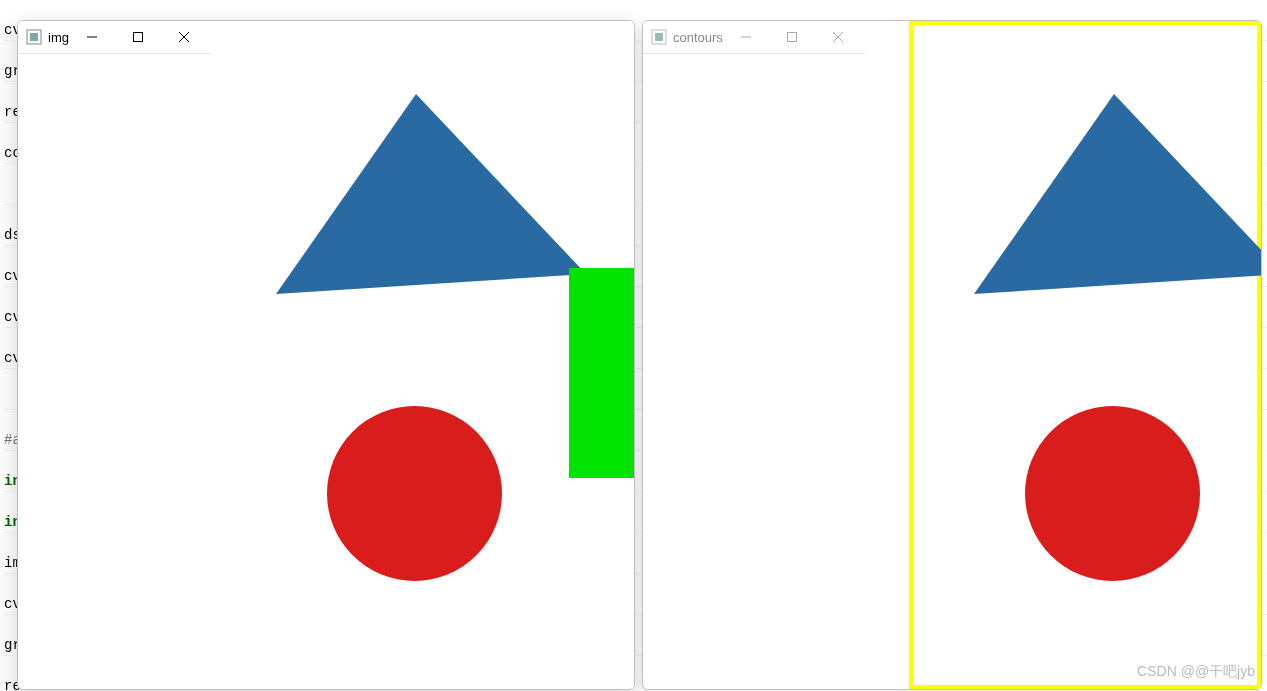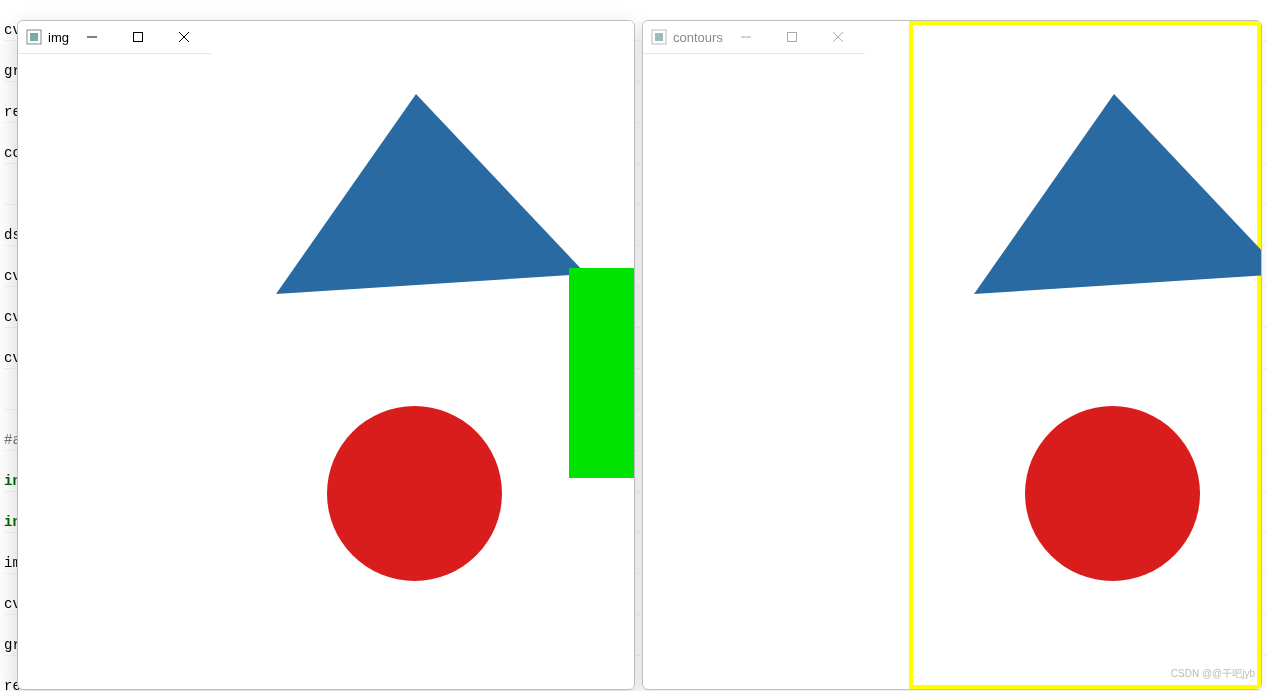--- a/index.html
+++ b/index.html
@@ -95,21 +95,21 @@
   .shape {
     position: absolute;
   }
   .triangle svg { display: block; }
   .square { background: #00e200; }
   .circle { background: #d91c1c; border-radius: 50%; }
   .watermark {
     position: absolute;
     right: 12px;
     bottom: 10px;
-    font-size: 10px;
+    font-size: 14px;
     color: rgba(100,100,100,0.45);
     font-family: "Microsoft YaHei", Arial, sans-serif;
     pointer-events: none;
     margin-left: 16px;
   }
   .kw-red { color: #b00020; }
   .kw-green { color: #006700; font-weight: bold; }
   .kw-gray { color: #777; }
 </style>
 </head>

